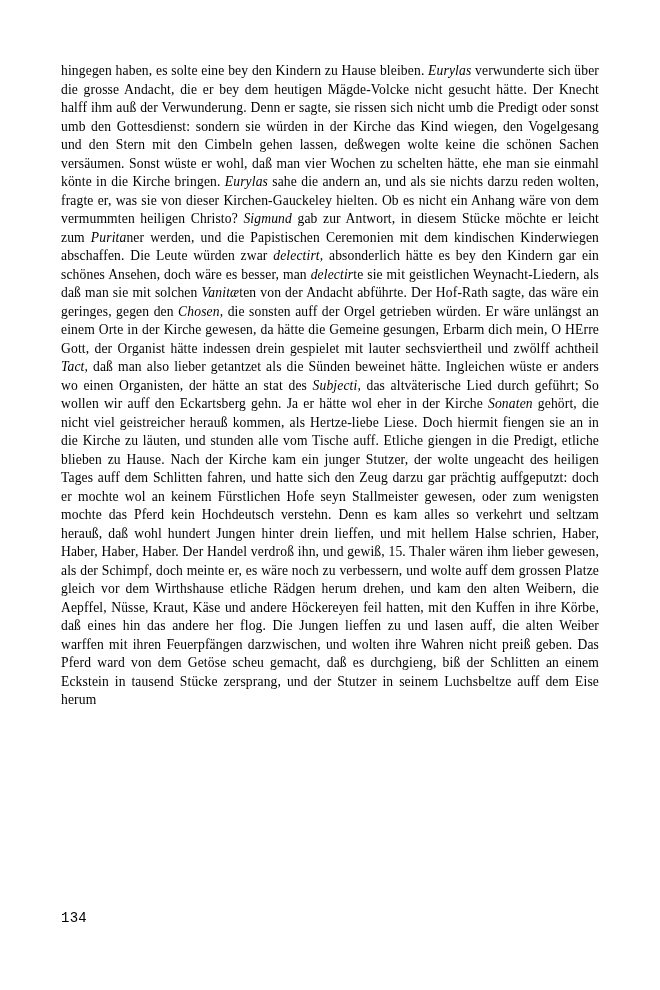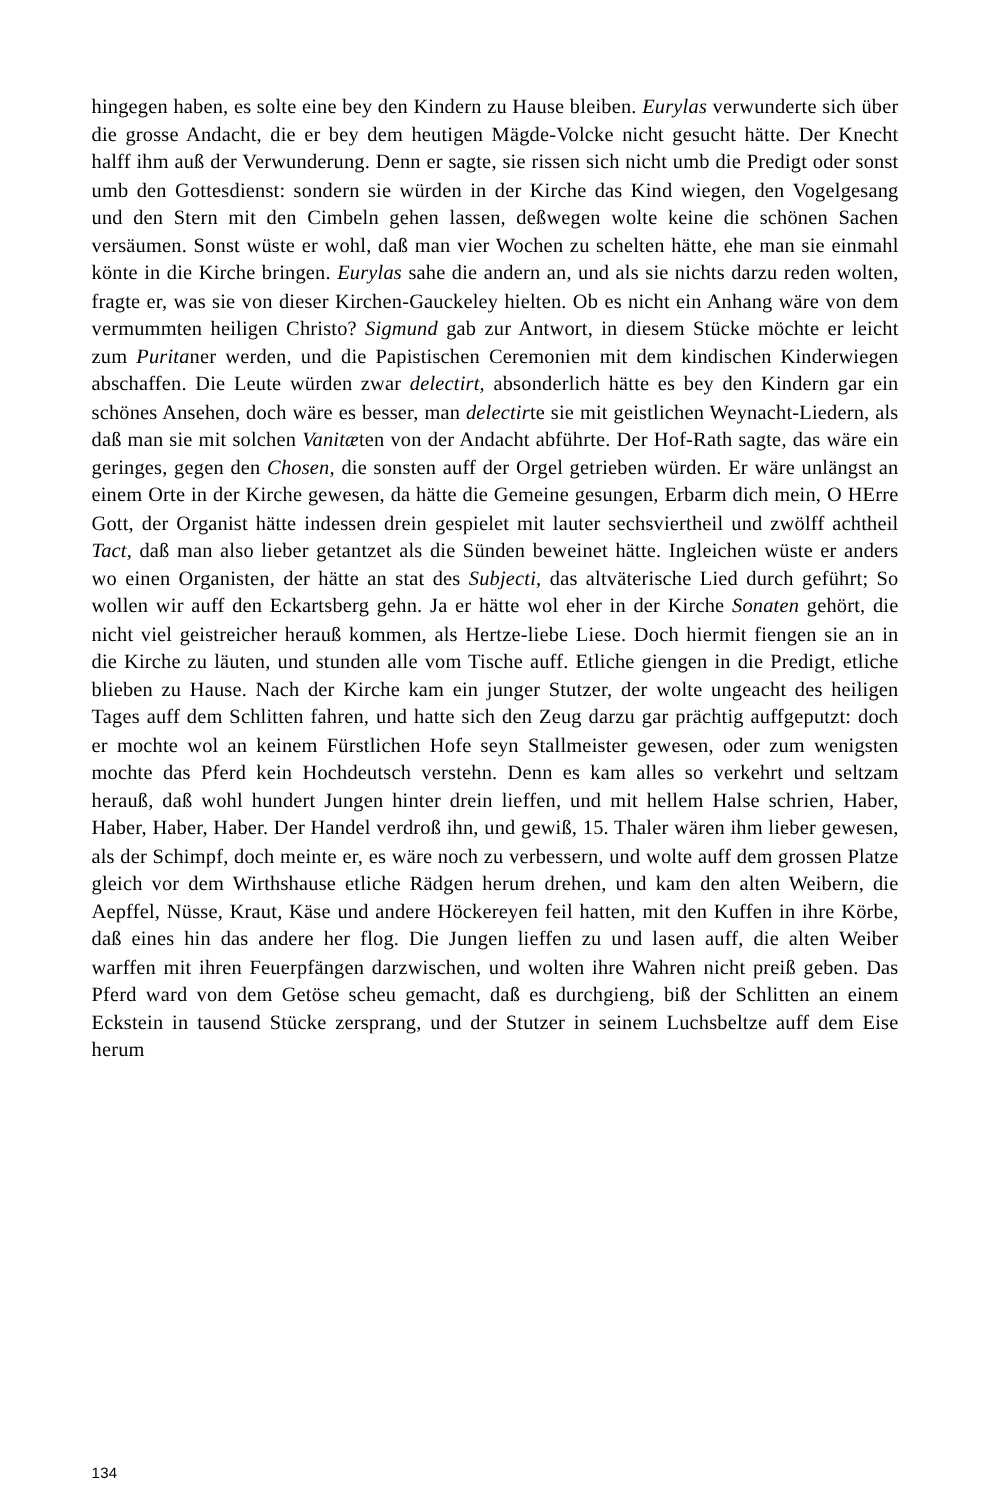--- a/index.html
+++ b/index.html
@@ -40,23 +40,23 @@
     hyphens: none;
     color: #000000;
   }
   .body-paragraph i,
   .body-paragraph em {
     font-style: italic;
   }
   .page-number {
     position: absolute;
     left: 61px;
-    top: 977px;
-    font-family: Liberation Sans, sans-serif;
-    font-size: 10px;
+    top: 912px;
+    font-family: Liberation Mono, monospace;
+    font-size: 14px;
     line-height: 12px;
     color: #000000;
     letter-spacing: 0.02em;
   }
 </style>
 </head>
 <body>
 
 <div class="page">
 

